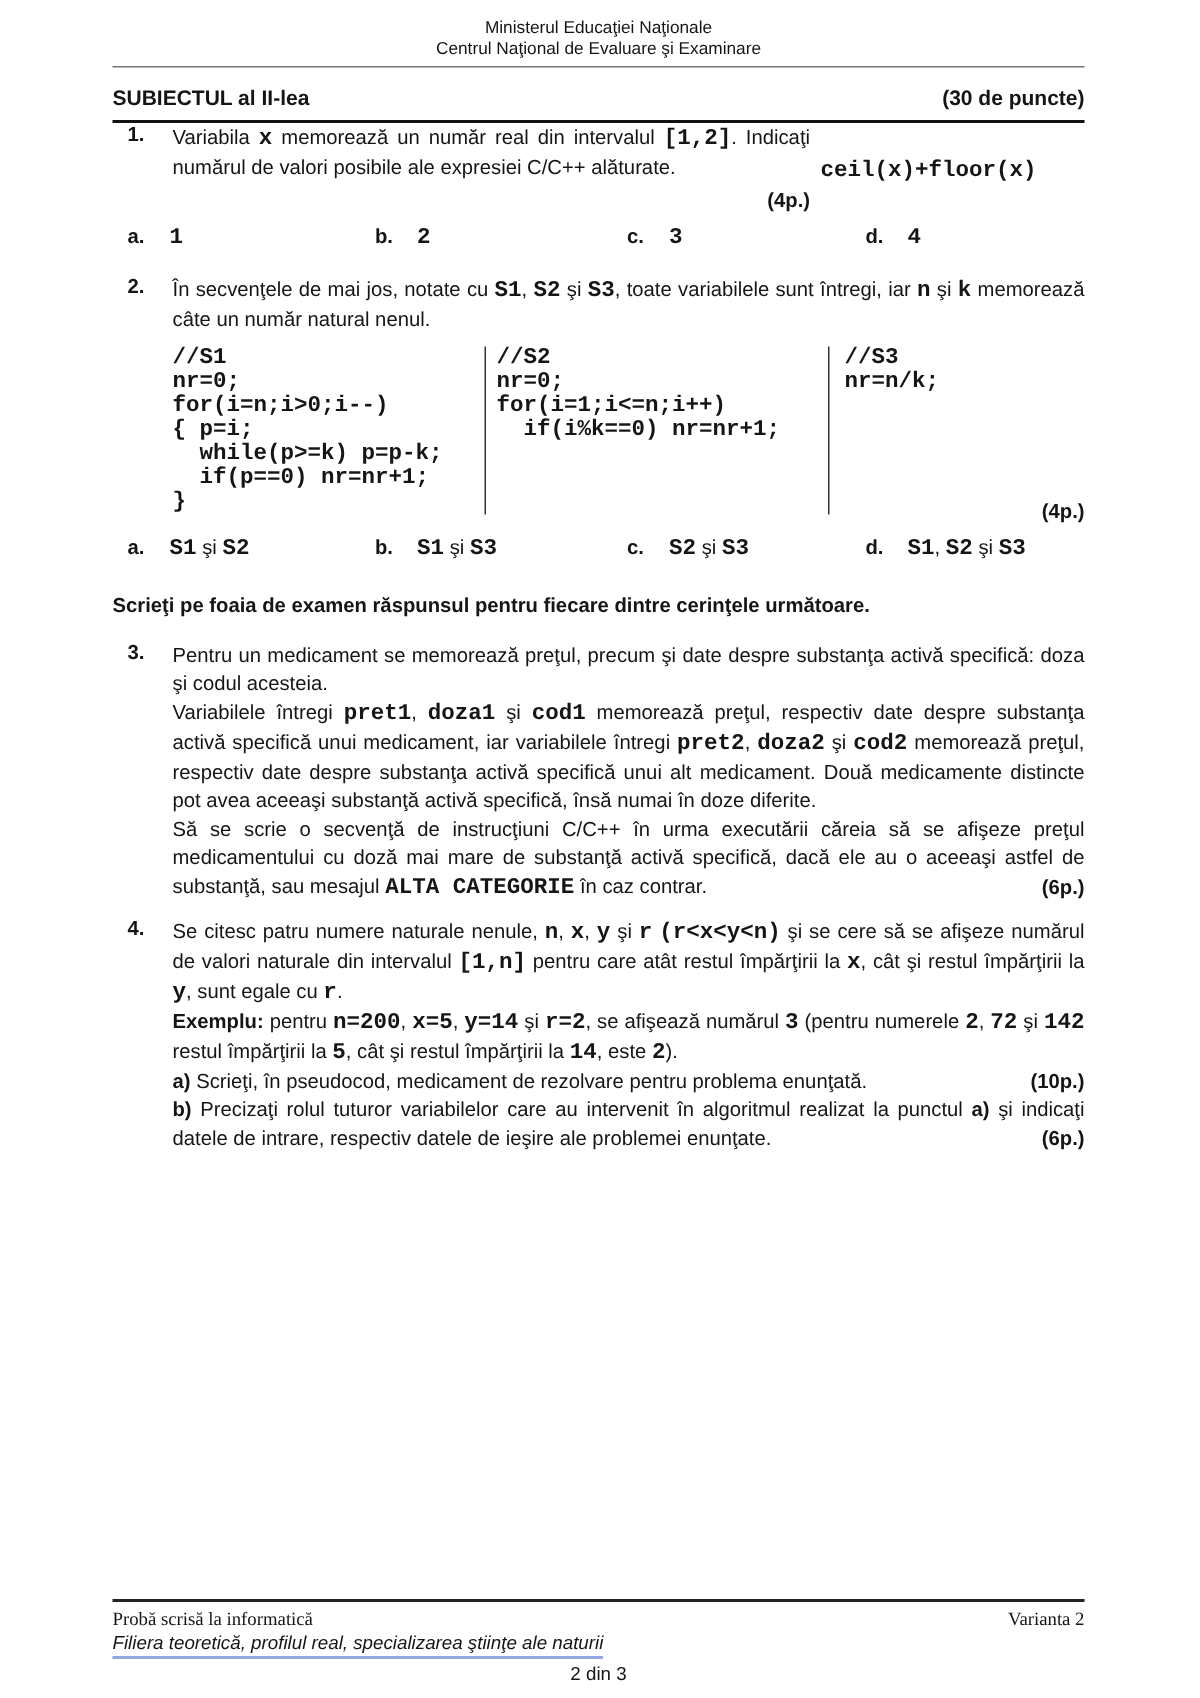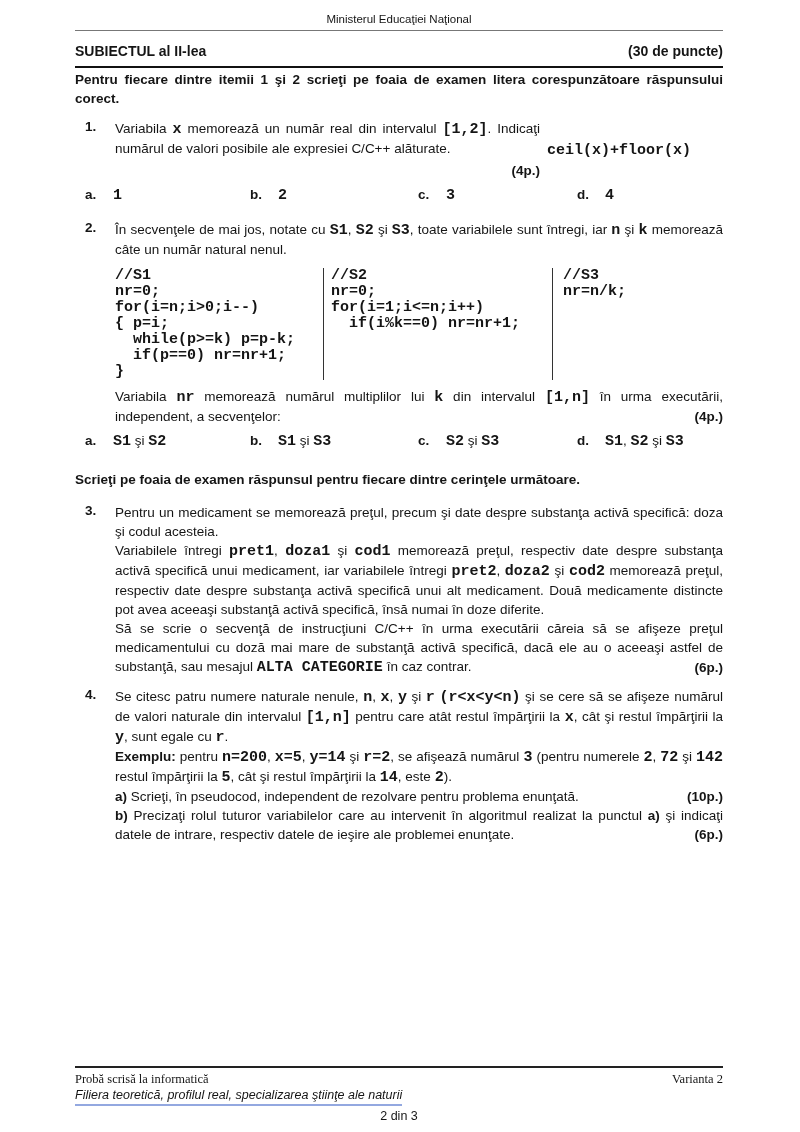--- a/index.html
+++ b/index.html
@@ -65,29 +65,29 @@
   .frow { display:flex; justify-content:space-between;font-family:Liberation Serif, serif; }
   .ftrack { font-style:italic; display:inline-block; border-bottom:2px solid #93a8e0; padding-bottom:1px; }
   .fpage { text-align:center; margin-top:2px; }
 </style>
 </head>
 <body>
 
 <div class="page">
 
   <div class="doc-header">
-    <div>Ministerul Educaţiei Naţional</div>
+    <div>Ministerul Educaţiei Naţionale</div>
+    <div>Centrul Naţional de Evaluare şi Examinare</div>
   </div>
 
   <div class="subject-row">
     <span>SUBIECTUL al II-lea</span>
     <span>(30 de puncte)</span>
   </div>
 
-  <p class="intro j">Pentru fiecare dintre itemii 1 şi 2 scrieţi pe foaia de examen litera corespunzătoare răspunsului corect.</p>
 
   <div class="q">
     <span class="qnum">1.</span>
     <div class="q1cols">
       <div class="q1left">
         <p class="j"><span>Variabila </span><span class="mono">x</span><span> memorează un număr real din intervalul </span><span class="mono">[1,2]</span><span>. Indicaţi numărul de valori posibile ale expresiei C/C++ alăturate.</span></p>
         <div class="ptsline">(4p.)</div>
       </div>
       <div class="vdiv"></div>
       <pre class="code q1code">ceil(x)+floor(x)</pre>
@@ -114,21 +114,21 @@
 }</pre>
       <div class="vdiv"></div>
       <pre class="code cc2">//S2
 nr=0;
 for(i=1;i&lt;=n;i++)
   if(i%k==0) nr=nr+1;</pre>
       <div class="vdiv"></div>
       <pre class="code cc3">//S3
 nr=n/k;</pre>
     </div>
-    <p class="j rel"><span><span>Variabila </span><span class="mono">nr</span><span> memorează numărul multiplilor lui </span><span class="mono">k</span><span> din intervalul </span><span class="mono">[1,n]</span><span> în urma executării, independent, a secvenţelor:</span></span><span class="pts">(4p.)</span></p>
+    <p class="j rel"><span class="pts">(4p.)</span></p>
   </div>
 
   <div class="answers">
     <div><span class="anslabel">a.</span><span><span class="mono">S1</span><span> şi </span><span class="mono">S2</span></span></div>
     <div><span class="anslabel">b.</span><span><span class="mono">S1</span><span> şi </span><span class="mono">S3</span></span></div>
     <div><span class="anslabel">c.</span><span><span class="mono">S2</span><span> şi </span><span class="mono">S3</span></span></div>
     <div><span class="anslabel">d.</span><span><span class="mono">S1</span><span>, </span><span class="mono">S2</span><span> şi </span><span class="mono">S3</span></span></div>
   </div>
 
   <p class="sec2">Scrieţi pe foaia de examen răspunsul pentru fiecare dintre cerinţele următoare.</p>
@@ -137,21 +137,21 @@
     <span class="qnum">3.</span>
     <p class="j"><span>Pentru un medicament se memorează preţul, precum şi date despre substanţa activă specifică: doza şi codul acesteia.</span></p>
     <p class="j"><span>Variabilele întregi </span><span class="mono">pret1</span><span>, </span><span class="mono">doza1</span><span> şi </span><span class="mono">cod1</span><span> memorează preţul, respectiv date despre substanţa activă specifică unui medicament, iar variabilele întregi </span><span class="mono">pret2</span><span>, </span><span class="mono">doza2</span><span> şi </span><span class="mono">cod2</span><span> memorează preţul, respectiv date despre substanţa activă specifică unui alt medicament. Două medicamente distincte pot avea aceeaşi substanţă activă specifică, însă numai în doze diferite.</span></p>
     <p class="j rel"><span><span>Să se scrie o secvenţă de instrucţiuni C/C++ în urma executării căreia să se afişeze preţul medicamentului cu doză mai mare de substanţă activă specifică, dacă ele au o aceeaşi astfel de substanţă, sau mesajul </span><span class="mono">ALTA CATEGORIE</span><span> în caz contrar.</span></span><span class="pts">(6p.)</span></p>
   </div>
 
   <div class="q">
     <span class="qnum">4.</span>
     <p class="j"><span>Se citesc patru numere naturale nenule, </span><span class="mono">n</span><span>, </span><span class="mono">x</span><span>, </span><span class="mono">y</span><span> şi </span><span class="mono">r</span><span> </span><span class="mono">(r&lt;x&lt;y&lt;n)</span><span> şi se cere să se afişeze numărul de valori naturale din intervalul </span><span class="mono">[1,n]</span><span> pentru care atât restul împărţirii la </span><span class="mono">x</span><span>, cât şi restul împărţirii la </span><span class="mono">y</span><span>, sunt egale cu </span><span class="mono">r</span><span>.</span></p>
     <p class="j"><span class="b">Exemplu:</span><span><span> pentru </span><span class="mono">n=200</span><span>, </span><span class="mono">x=5</span><span>, </span><span class="mono">y=14</span><span> şi </span><span class="mono">r=2</span><span>, se afişează numărul </span><span class="mono">3</span><span> (pentru numerele </span><span class="mono">2</span><span>, </span><span class="mono">72</span><span> şi </span><span class="mono">142</span><span> restul împărţirii la </span><span class="mono">5</span><span>, cât şi restul împărţirii la </span><span class="mono">14</span><span>, este </span><span class="mono">2</span><span>).</span></span></p>
-    <p class="j rel"><span class="b">a)</span><span> Scrieţi, în pseudocod, independent de rezolvare pentru problema enunţată.</span><span class="pts">(10p.)</span></p>
+    <p class="j rel"><span class="b">a)</span><span> Scrieţi, în pseudocod, medicament de rezolvare pentru problema enunţată.</span><span class="pts">(10p.)</span></p>
     <p class="j rel"><span class="b">b)</span><span><span> Precizaţi rolul tuturor variabilelor care au intervenit în algoritmul realizat la punctul </span><span class="b">a)</span><span> şi indicaţi datele de intrare, respectiv datele de ieşire ale problemei enunţate.</span></span><span class="pts">(6p.)</span></p>
   </div>
 
   <div class="spacer"></div>
 
   <div class="footer">
     <div class="frow">
       <span>Probă scrisă la informatică</span>
       <span>Varianta 2</span>
     </div>

